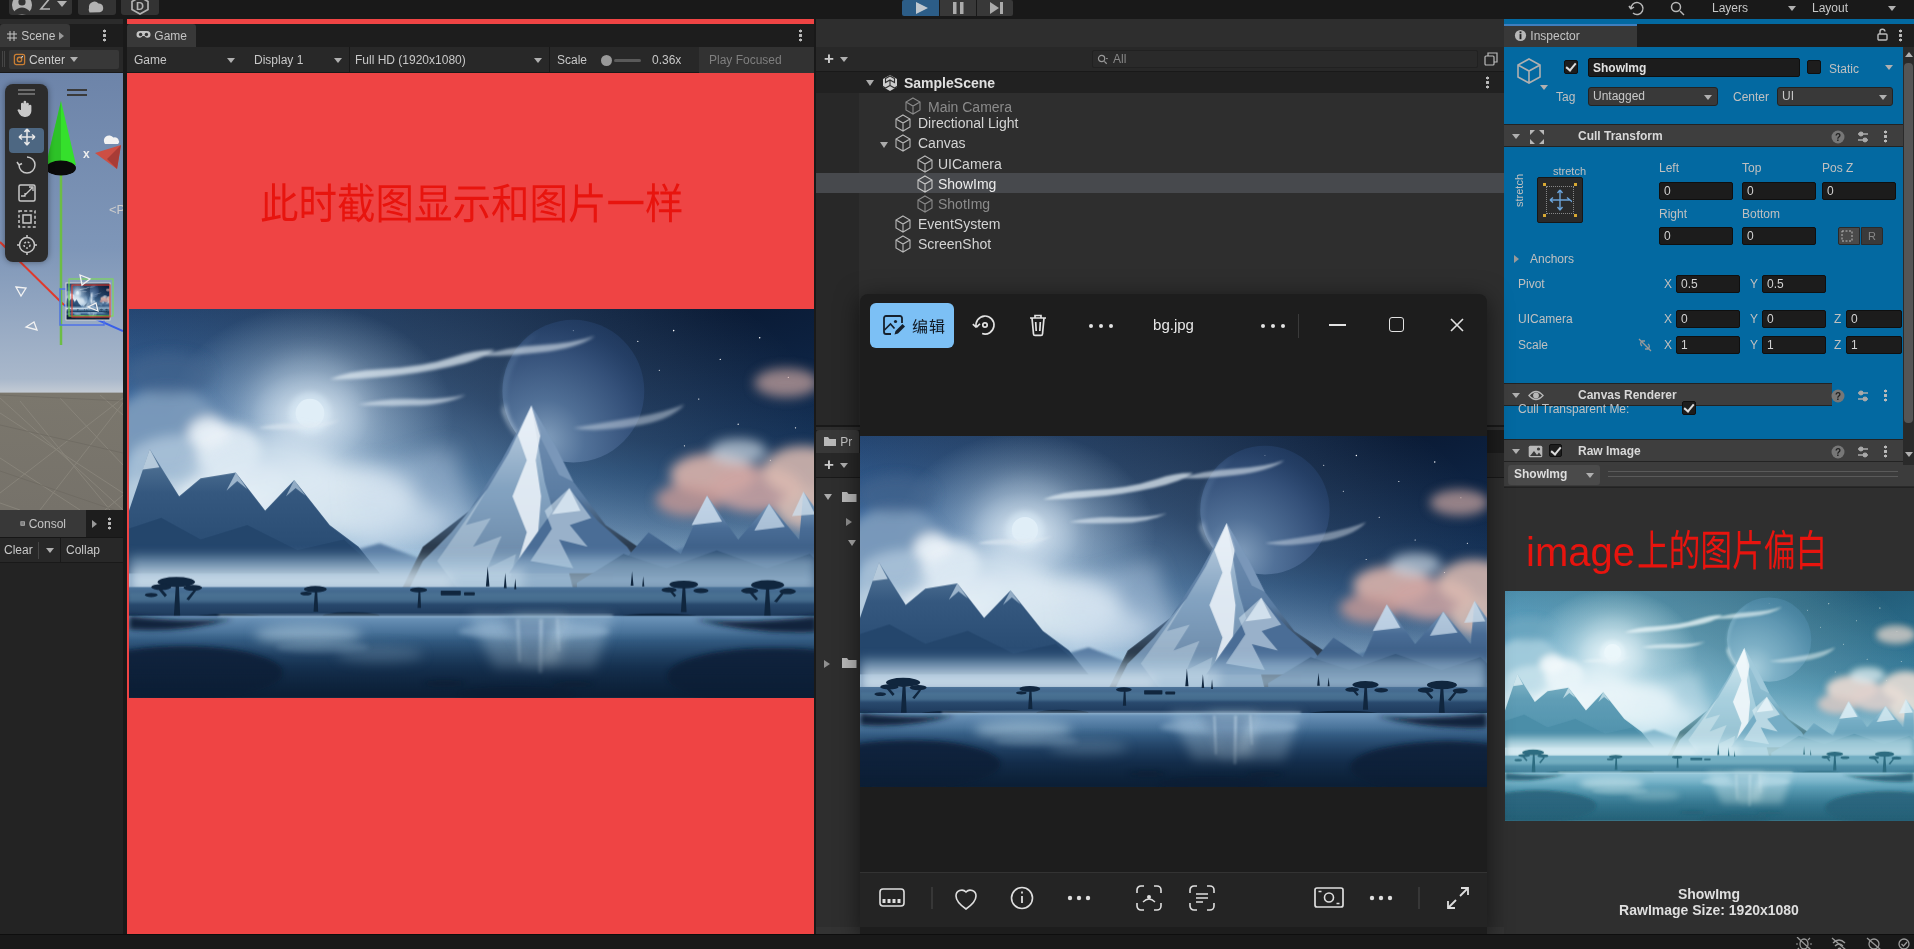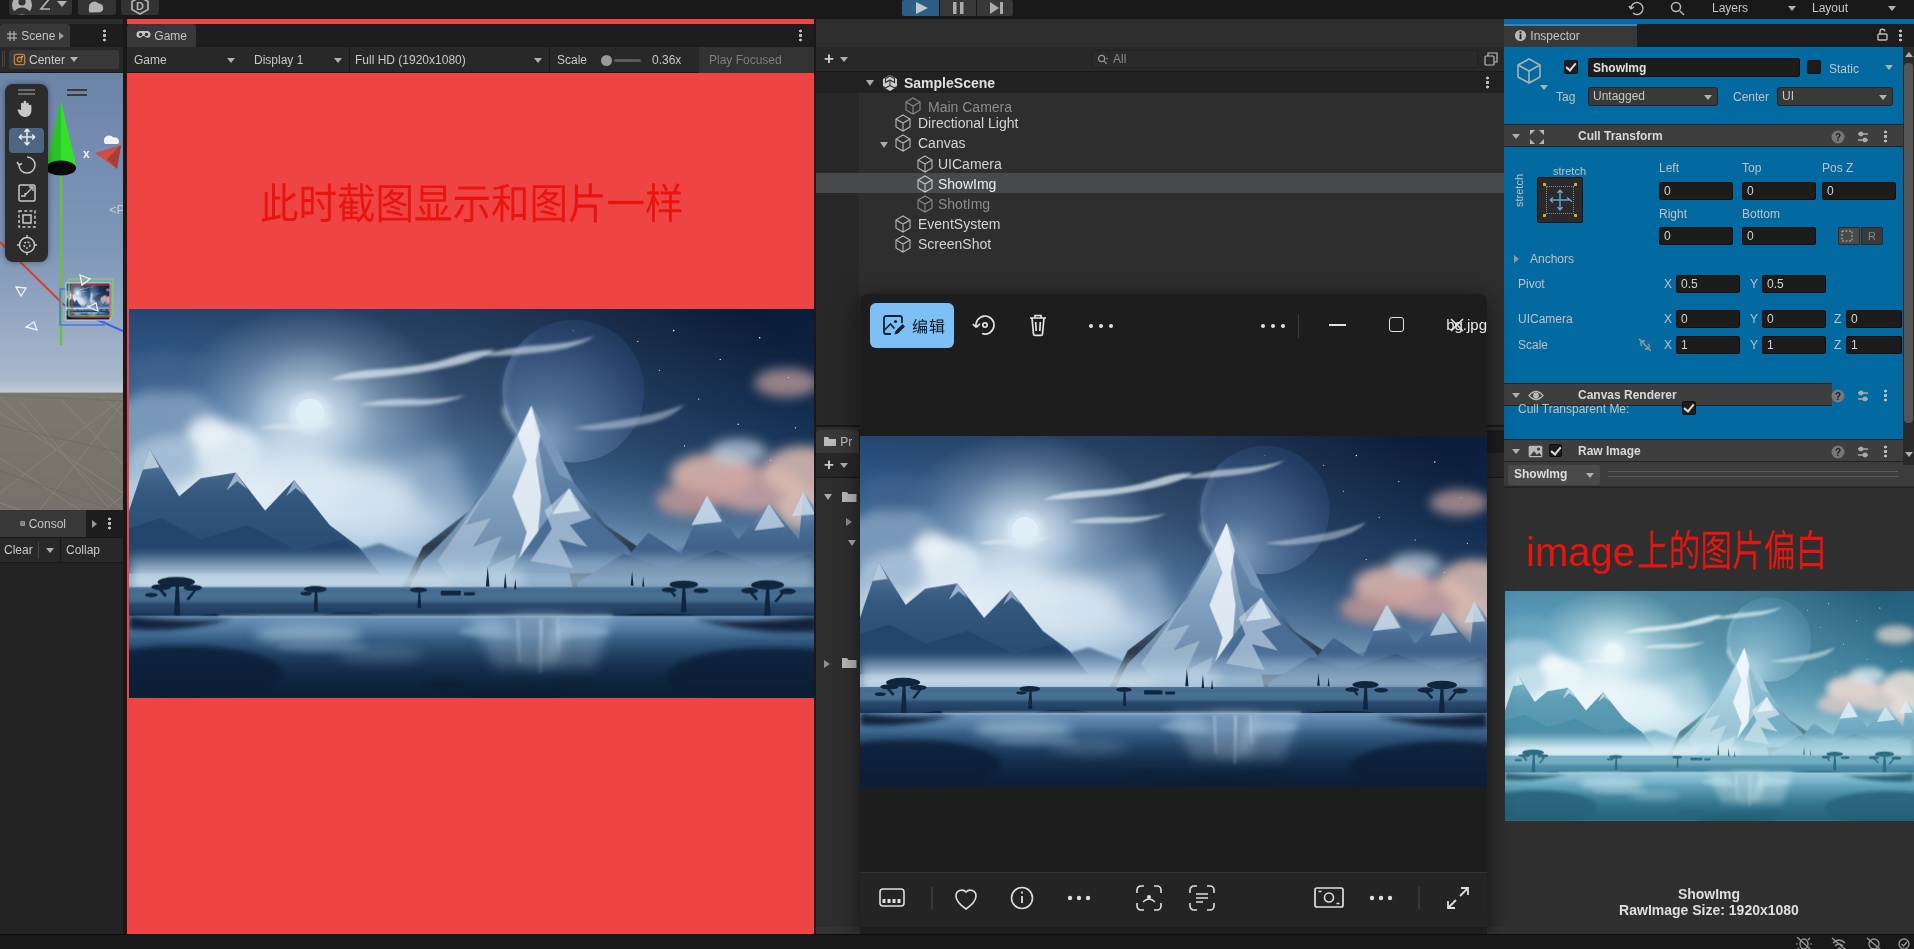--- a/index.html
+++ b/index.html
@@ -775,21 +775,21 @@
       <circle cx="13" cy="13" r="2.2"></circle>
  </svg>
  <svg class="abs" style="left:166px;top:18px" width="24" height="26" viewBox="0 0 24 26" fill="none" stroke="#e2e2e2" stroke-width="1.7">
   <path d="M4 6 h16 M9 6 v-2.5 h6 v2.5 M6 6 l1.5 16 a1.5 1.5 0 0 0 1.5 1.4 h6 a1.5 1.5 0 0 0 1.5 -1.4 L18 6 M9.7 10 l0.5 9 M14.3 10 l-0.5 9"></path>
  </svg>
  <svg class="abs" style="left:228px;top:29px" width="26" height="6" viewBox="0 0 26 6" fill="#e2e2e2">
       <circle cx="3" cy="3" r="2"></circle>
       <circle cx="13" cy="3" r="2"></circle>
       <circle cx="23" cy="3" r="2"></circle>
     </svg>
- <div class="abs" style="left:0px;top:22px;width:627px;text-align:right;color:#e8e8e8;font-size:15px">bg.jpg</div>
+ <div class="abs" style="left:0px;top:22px;width:627px;text-align:center;color:#e8e8e8;font-size:15px">bg.jpg</div>
  <svg class="abs" style="left:400px;top:29px" width="26" height="6" viewBox="0 0 26 6" fill="#e2e2e2">
       <circle cx="3" cy="3" r="2"></circle>
       <circle cx="13" cy="3" r="2"></circle>
       <circle cx="23" cy="3" r="2"></circle>
     </svg>
  <div class="abs" style="left:438px;top:20px;height:24px;border-left:1px solid #3a3a3a"></div>
  <div class="abs" style="left:469px;top:30px;width:17px;height:2px;background:#e2e2e2"></div>
  <div class="abs" style="left:529px;top:23px;width:15px;height:15px;border:1.5px solid #e2e2e2;border-radius:3px"></div>
  <svg class="abs" style="left:589px;top:23px" width="16" height="16" viewBox="0 0 16 16" stroke="#e2e2e2" stroke-width="1.6">
       <path d="M2 2 l12 12 M14 2 l-12 12"></path>

